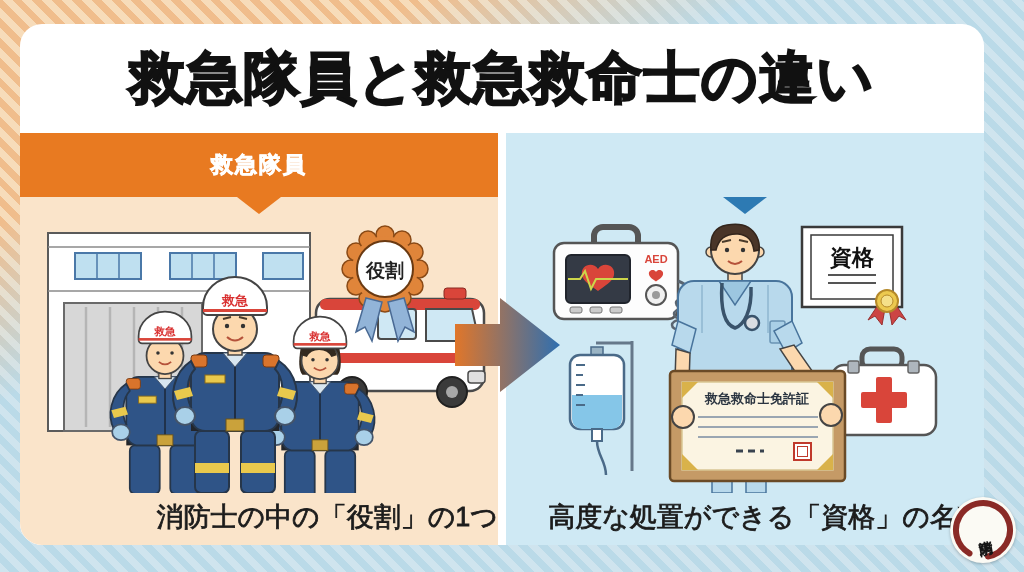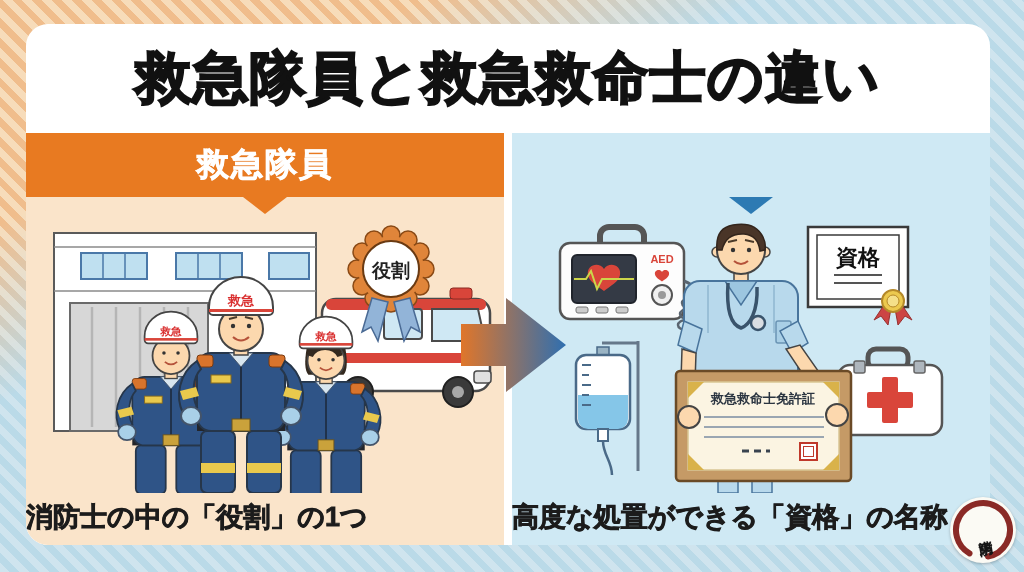--- a/index.html
+++ b/index.html
@@ -14,55 +14,55 @@
   .bg-blue {
     background:repeating-linear-gradient(45deg,#cfe4ee 0 7px,#badae8 7px 14px);
   }
   .bg-orange {
     background:repeating-linear-gradient(45deg,#f7dcba 0 7px,#f0bd8c 7px 14px);
     -webkit-mask-image:linear-gradient(152deg,#000 0%,#000 20%,transparent 36%);
     mask-image:linear-gradient(152deg,#000 0%,#000 20%,transparent 36%);
   }
   
   .card {
-    position:absolute; left:26px; top:24px; width:964px; height:521px;
+    position:absolute; left:20px; top:24px; width:964px; height:521px;
     background:#ffffff; border-radius:22px; overflow:hidden; z-index:1;
   }
   .title-band {
     height:109px; display:flex; align-items:center; justify-content:center;
   }
   .title-band h1 {
     font-size:56px; font-weight:900; color:#111; letter-spacing:1px;
     -webkit-text-stroke:2px #111;
   }
   .panels { display:flex; gap:8px; height:412px; background:#fff; }
   .panel { width:478px; position:relative; }
   .panel.left  { background:#fae4ca; }
   .panel.right { background:#cfe9f4; }
   .panel-header {
     position:absolute; top:0; left:0; right:0; height:64px;
     display:flex; align-items:center; justify-content:center; z-index:2;
   }
   .panel.left  .panel-header { background:#e87a21; }
   .panel.right .panel-header { background:#2d7ab3; }
   .panel-header span {
-    color:#fff; font-size:32px; font-weight:bold; letter-spacing:2px;
+    color:#fff; font-size:22px; font-weight:bold; letter-spacing:2px;
     -webkit-text-stroke:0.8px #fff;
   }
   .pointer {
     position:absolute; top:64px; left:50%; transform:translateX(-50%);
     width:0; height:0; z-index:2;
     border-left:22px solid transparent; border-right:22px solid transparent;
   }
   .panel.left  .pointer { border-top:17px solid #e87a21; }
   .panel.right .pointer { border-top:17px solid #2d7ab3; }
   .illustration { position:absolute; left:0; top:70px; width:478px; height:290px; }
   .caption {
-    position:absolute; bottom:10px; left:0; right:0; text-align:left;
-    font-size:27px; font-weight:bold; color:#1c1c1c;
+    position:absolute; bottom:10px; left:0; right:0; text-align:right;
+    font-size:27px; font-weight:normal; color:#1c1c1c;
     -webkit-text-stroke:0.8px #1c1c1c;
   }
   
   .mid-arrow { position:absolute; left:435px; top:264px; z-index:3; }
   
   .stamp {
     position:absolute; left:950px; top:497px; width:66px; height:66px;
     border-radius:50%; background:#fbfaf4; z-index:4;
     box-shadow:0 1px 3px rgba(0,0,0,.25);
   }

